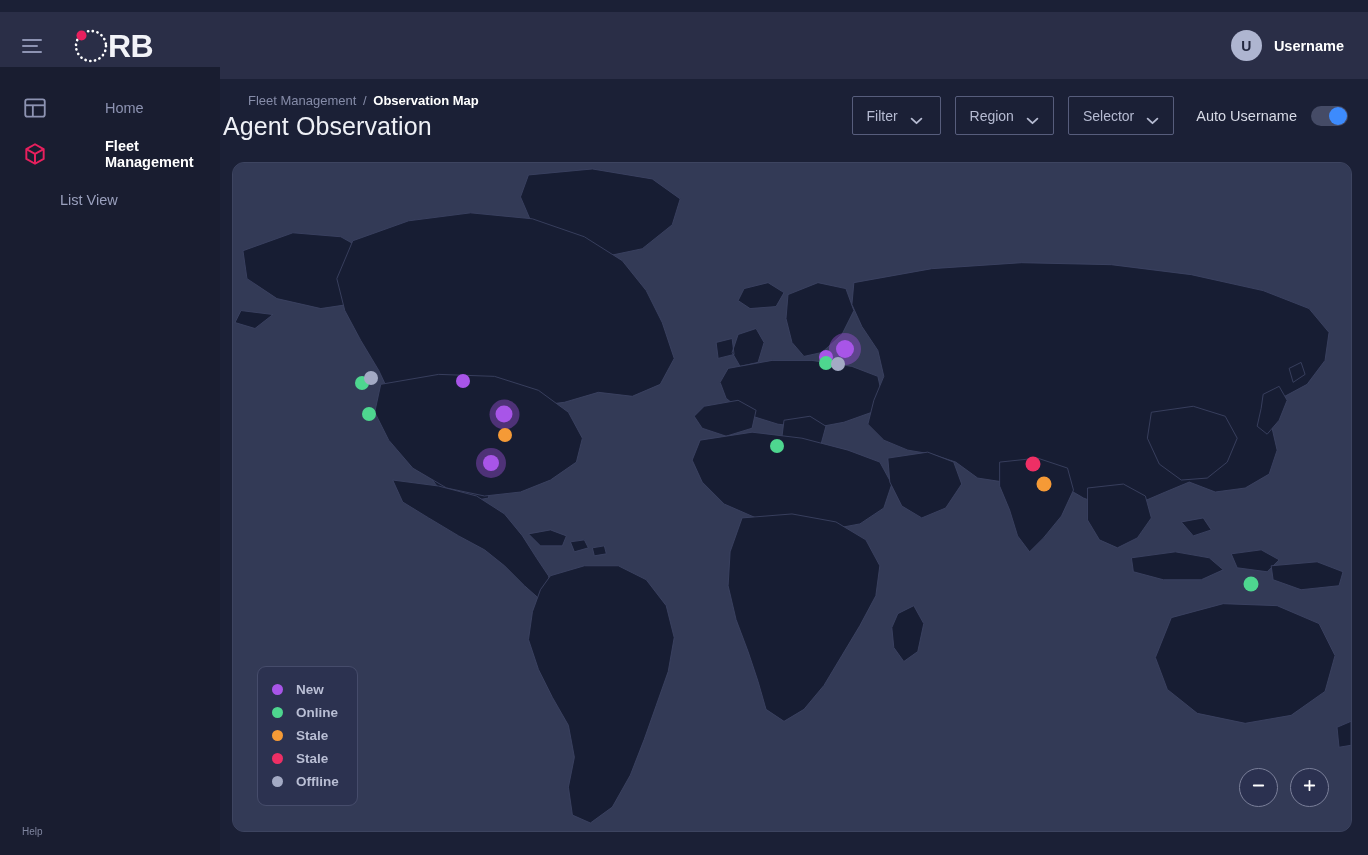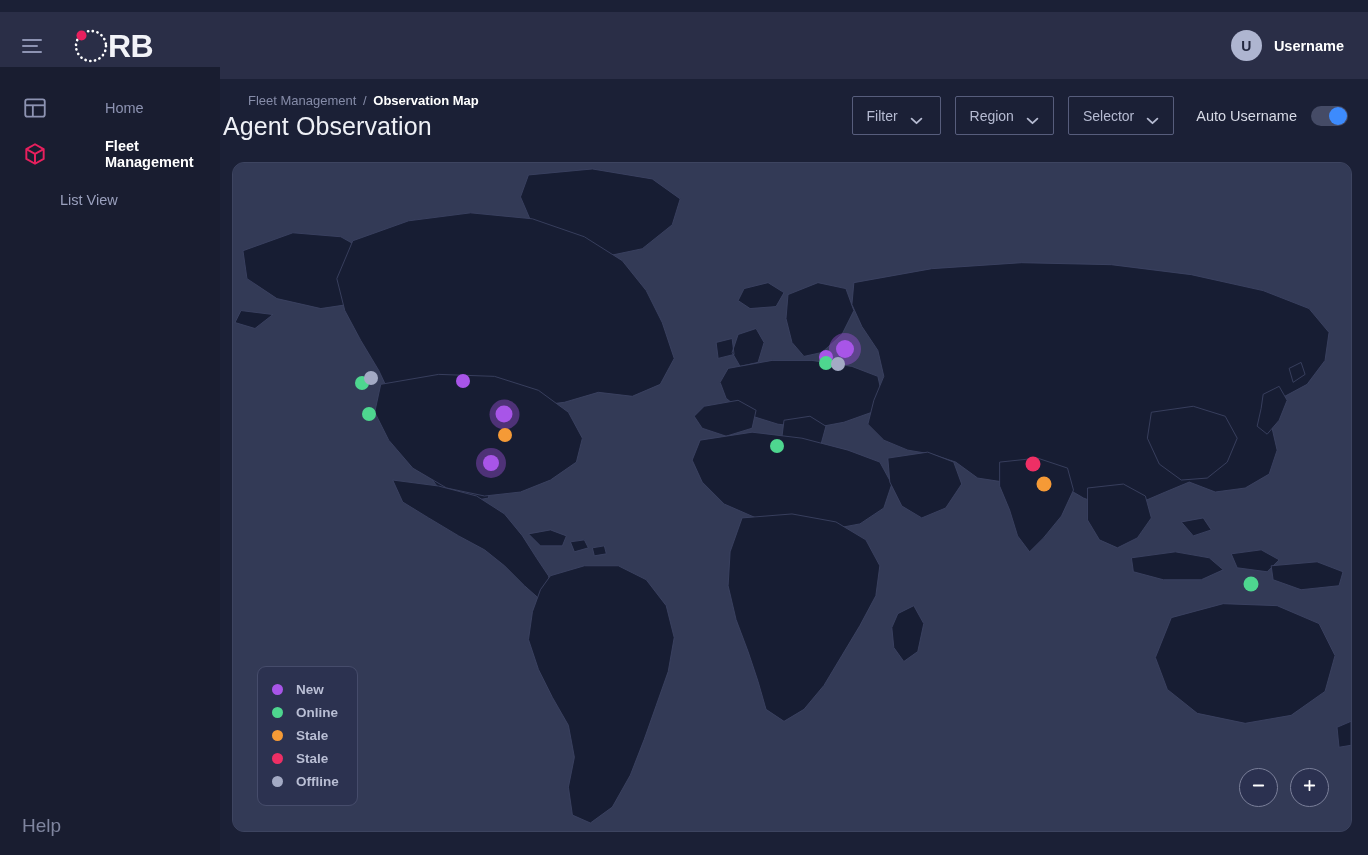--- a/index.html
+++ b/index.html
@@ -57,21 +57,21 @@
     display: flex; align-items: center;
     height: 46px; padding-left: 22px; cursor: pointer; gap: 45px;
   }
   .nav-icon { width: 26px; height: 26px; flex: 0 0 26px; margin-right: 12px; }
   .nav-label { font-size: 14.5px; color: #8d93b2; }
   .nav-item.active .nav-label { color: #ffffff; font-weight: bold; }
   .nav-item.sub { padding-left: 60px; }
   .nav-item.sub .nav-label { color: #9aa0bd; }
   .help {
     position: absolute; bottom: 18px; left: 22px;
-    font-size: 19px; color: #7f859f; cursor: pointer;
+    font-size: 10px; color: #7f859f; cursor: pointer;
   }
 
   
   .main { position: absolute; top: 67px; left: 220px; width: 1148px; height: 788px; }
 
   .breadcrumb { position: absolute; left: 28px; top: 26px; font-size: 13px; }
   .crumb-muted { color: #868ca9; }
   .crumb-sep { color: #868ca9; margin: 0 3px; }
   .crumb-active { color: #ffffff; font-weight: bold; }
 

